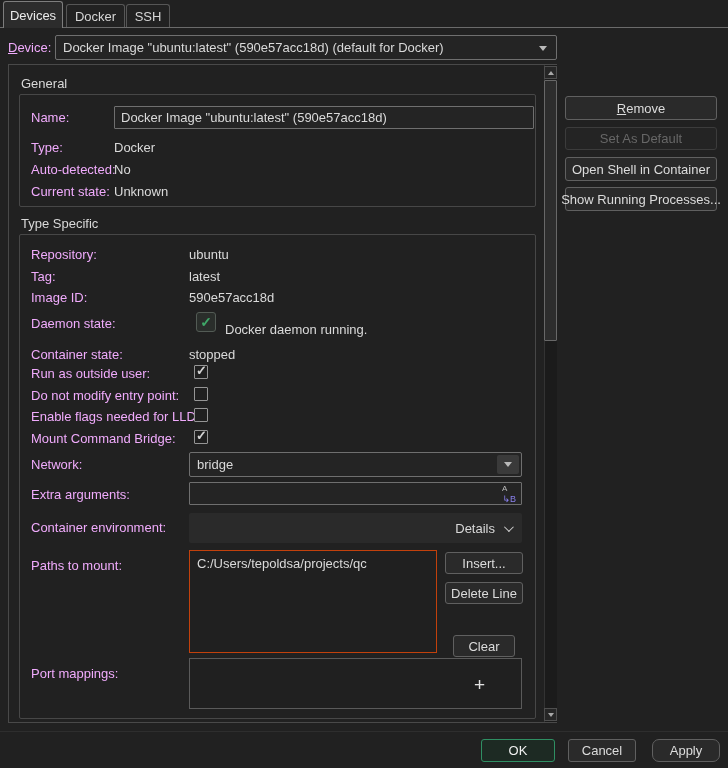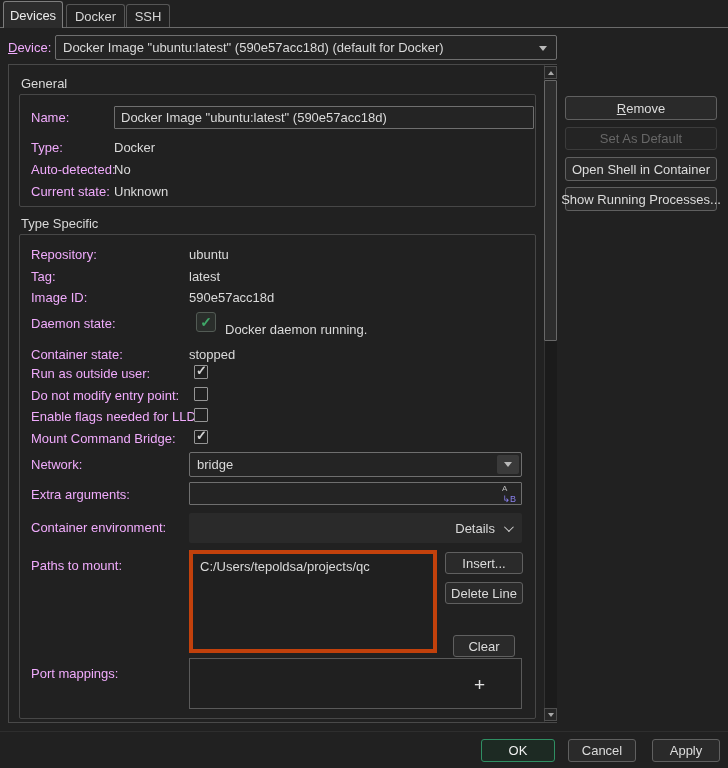--- a/index.html
+++ b/index.html
@@ -59,21 +59,21 @@
   .daemon-box { position:absolute; width:20px; height:20px; background:#2a2e2b;
                 border:1px solid #535b55; border-radius:3px; display:flex;
                 align-items:center; justify-content:center; }
   .daemon-box .chk { color:#3fa868; font-size:14px; font-weight:bold; line-height:1; }
 
   .env-panel { position:absolute; background:#2a2a2a; border-radius:2px; }
   .details-wrap { position:absolute; right:11px; top:0; bottom:0; display:flex; align-items:center; gap:9px; }
   .chevron { width:7px; height:7px; border-right:1.6px solid #cdcdcd; border-bottom:1.6px solid #cdcdcd;
              transform:rotate(45deg) translateY(-2px); }
 
-  .paths-area { position:absolute; background:#202020; border:4px solid #c2410c; color:#dadada;
+  .paths-area { position:absolute; background:#202020; border:1px solid #c2410c; color:#dadada;
                 font-family:"Liberation Sans", sans-serif; font-size:13px; padding:5px 7px;
                 resize:none; outline:none; white-space:pre; overflow:hidden; }
   .ports-box { position:absolute; background:#202020; border:1px solid #5a5a5a; }
   .plus-icon { position:absolute; right:36px; top:50%; transform:translateY(-50%);
                font-size:19px; font-weight:300; color:#e3e3e3; line-height:1; }
 
   .vars-icon { position:absolute; right:5px; top:50%; transform:translateY(-50%);
                width:16px; height:16px; }
   .vars-icon .va { position:absolute; left:2px; top:-2px; font-size:8px; color:#bdbdbd; }
   .vars-icon .vb { position:absolute; right:0; bottom:-2px; font-size:9px; color:#8a80ef; }
@@ -235,17 +235,17 @@
     </div>
   </div>
 
   <div class="footer-sep"></div>
   <div class="btn btn-ok" style="left:481px; top:739px; width:74px; height:23px;">
     <span>OK</span>
   </div>
   <div class="btn" style="left:568px; top:739px; width:68px; height:23px;">
     <span>Cancel</span>
   </div>
-  <div class="btn" style="left:652px; top:739px; width:68px; height:23px;">
+  <div class="btn" style="left:652px; top:739px; width:68px; height:23px;border-radius:7px;">
     <span>Apply</span>
   </div>
 
 </div>
 
 </body></html>

